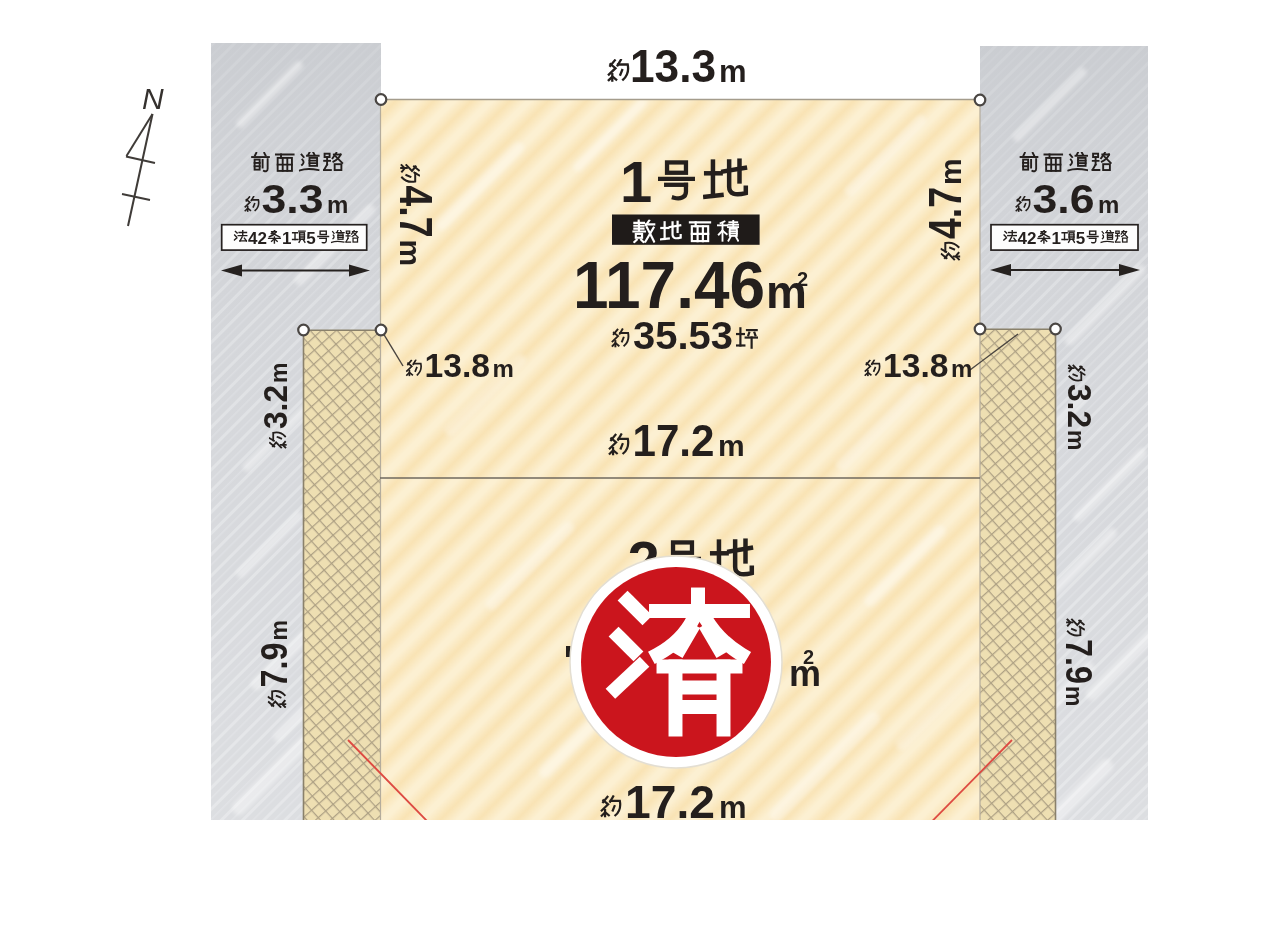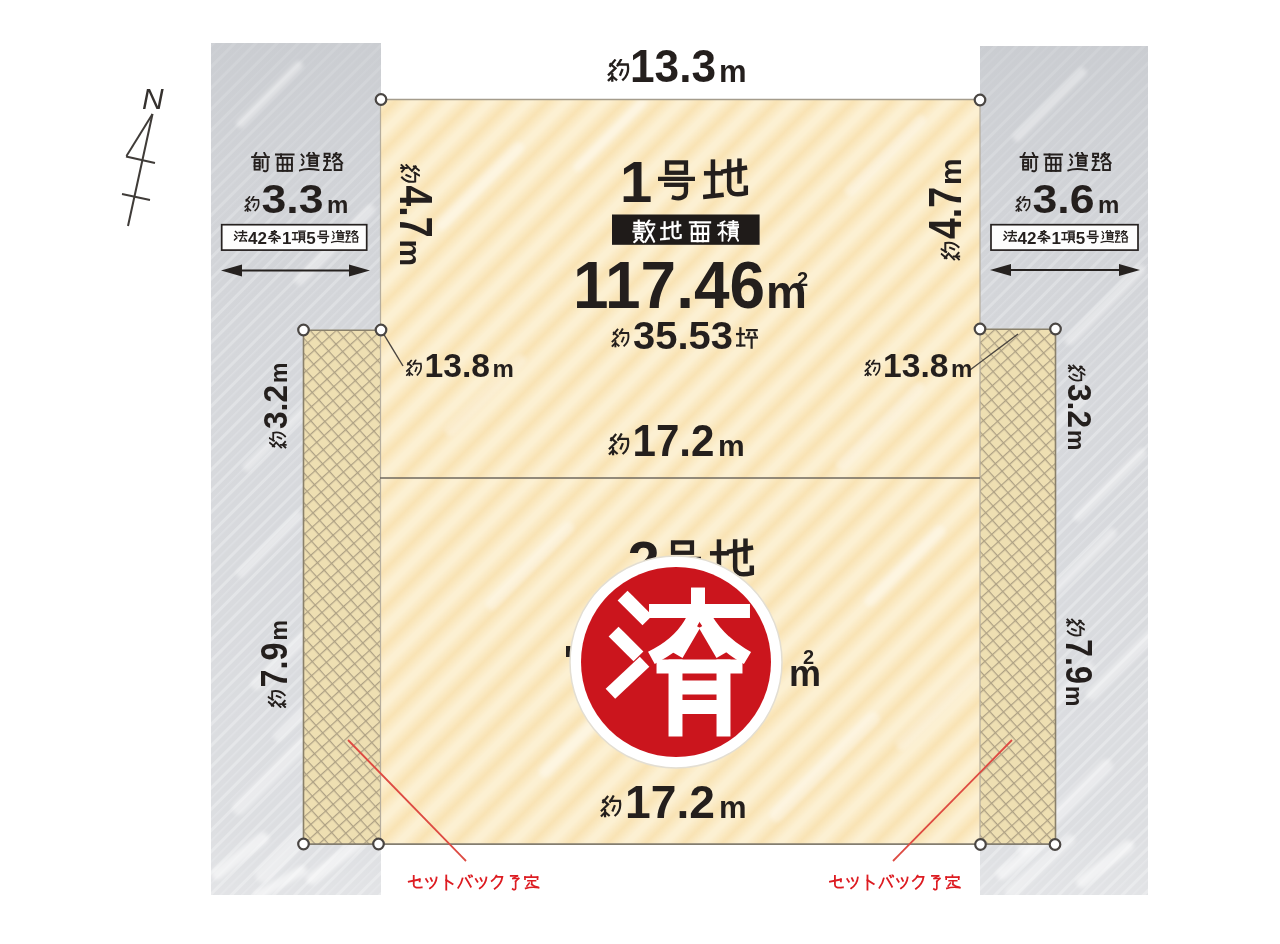--- a/index.html
+++ b/index.html
@@ -1,15 +1,15 @@
 <!DOCTYPE html>
 <html><head><meta charset="utf-8">
 <style>
 html,body{margin:0;padding:0;background:#fff}
-#wrap{position:relative;width:1280px;height:944px;overflow:hidden;font-family:"Liberation Sans",sans-serif}
+#wrap{position:relative;width:1280px;height:820px;overflow:hidden;font-family:"Liberation Sans",sans-serif}
 text{font-family:"Liberation Sans",sans-serif}
 .k{color:#241f1d}
 .kw{color:#ffffff}
 .kr{color:#dd1c22}
 </style></head>
 <body>
 <div id="wrap">
 <svg width="1280" height="944" viewBox="0 0 1280 944">
 <defs>
 <linearGradient id="lgBeige" x1="0" y1="0" x2="0" y2="1">

